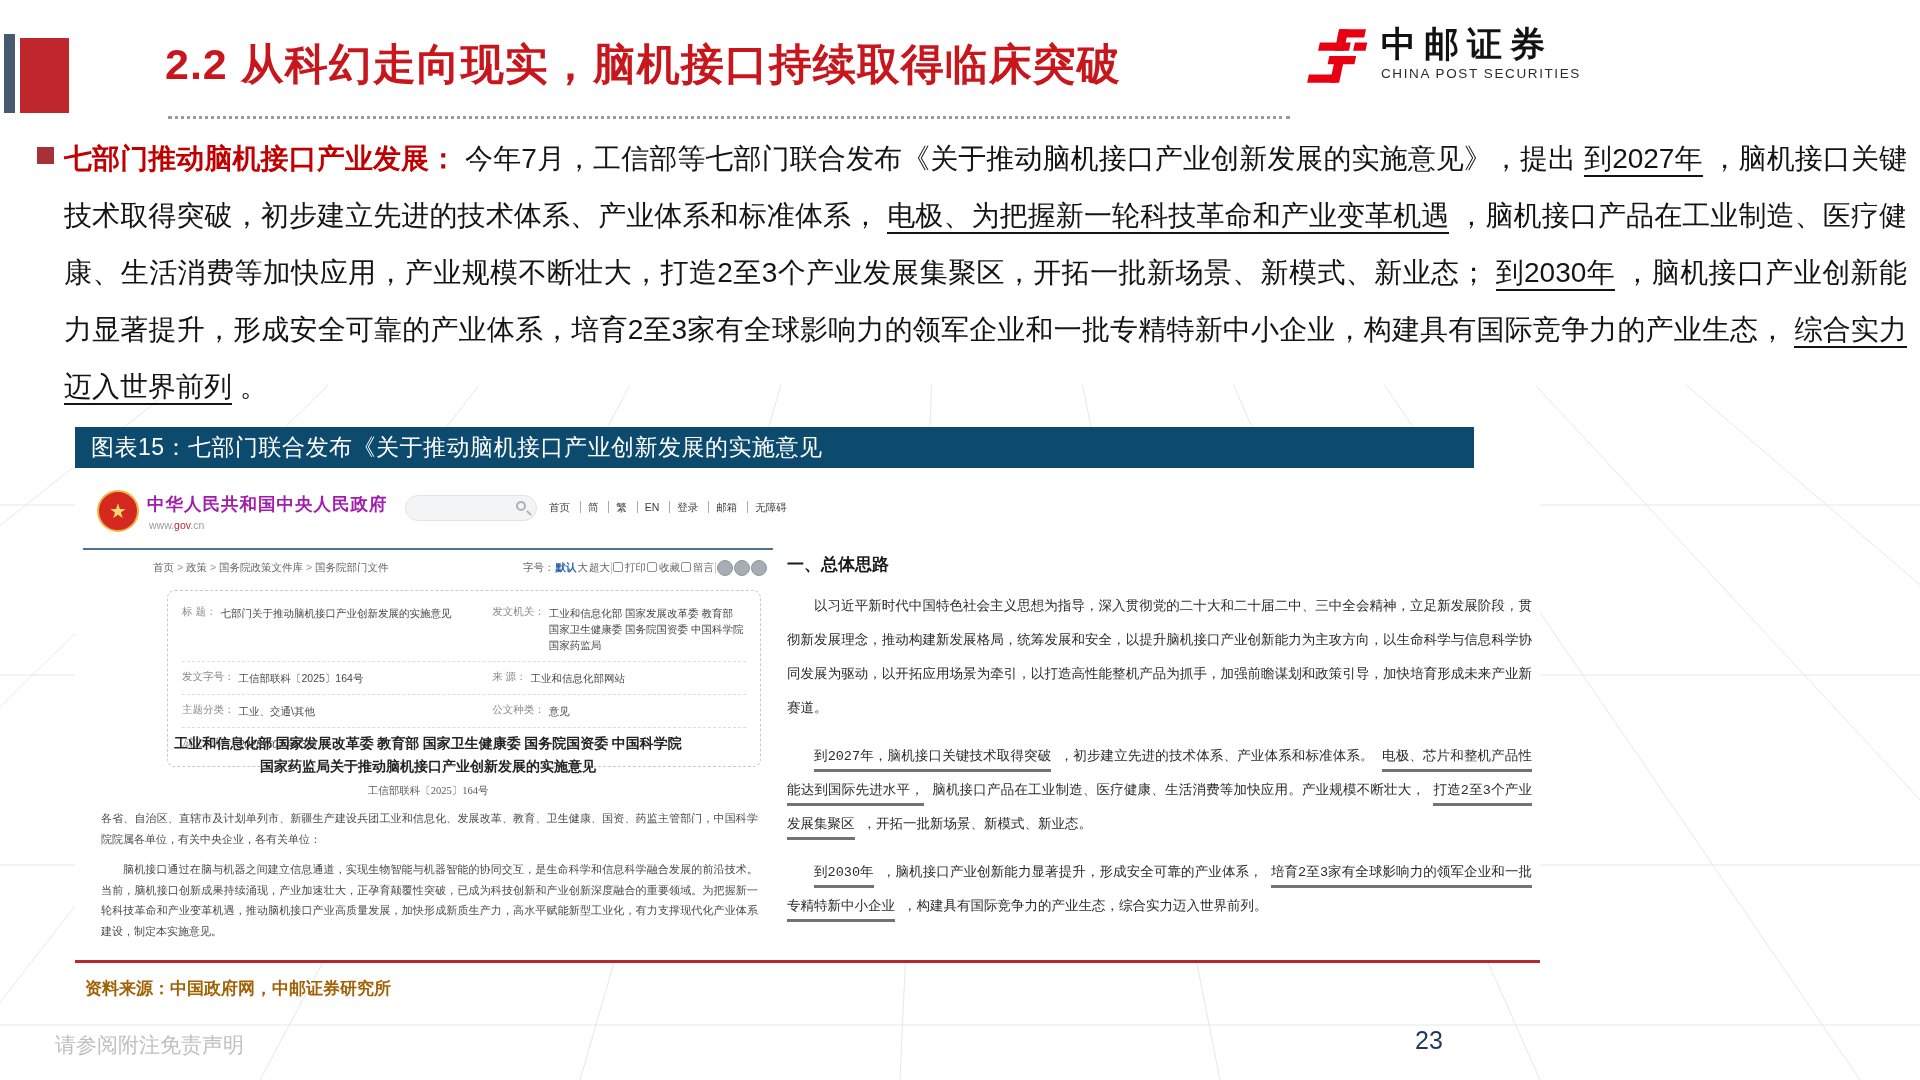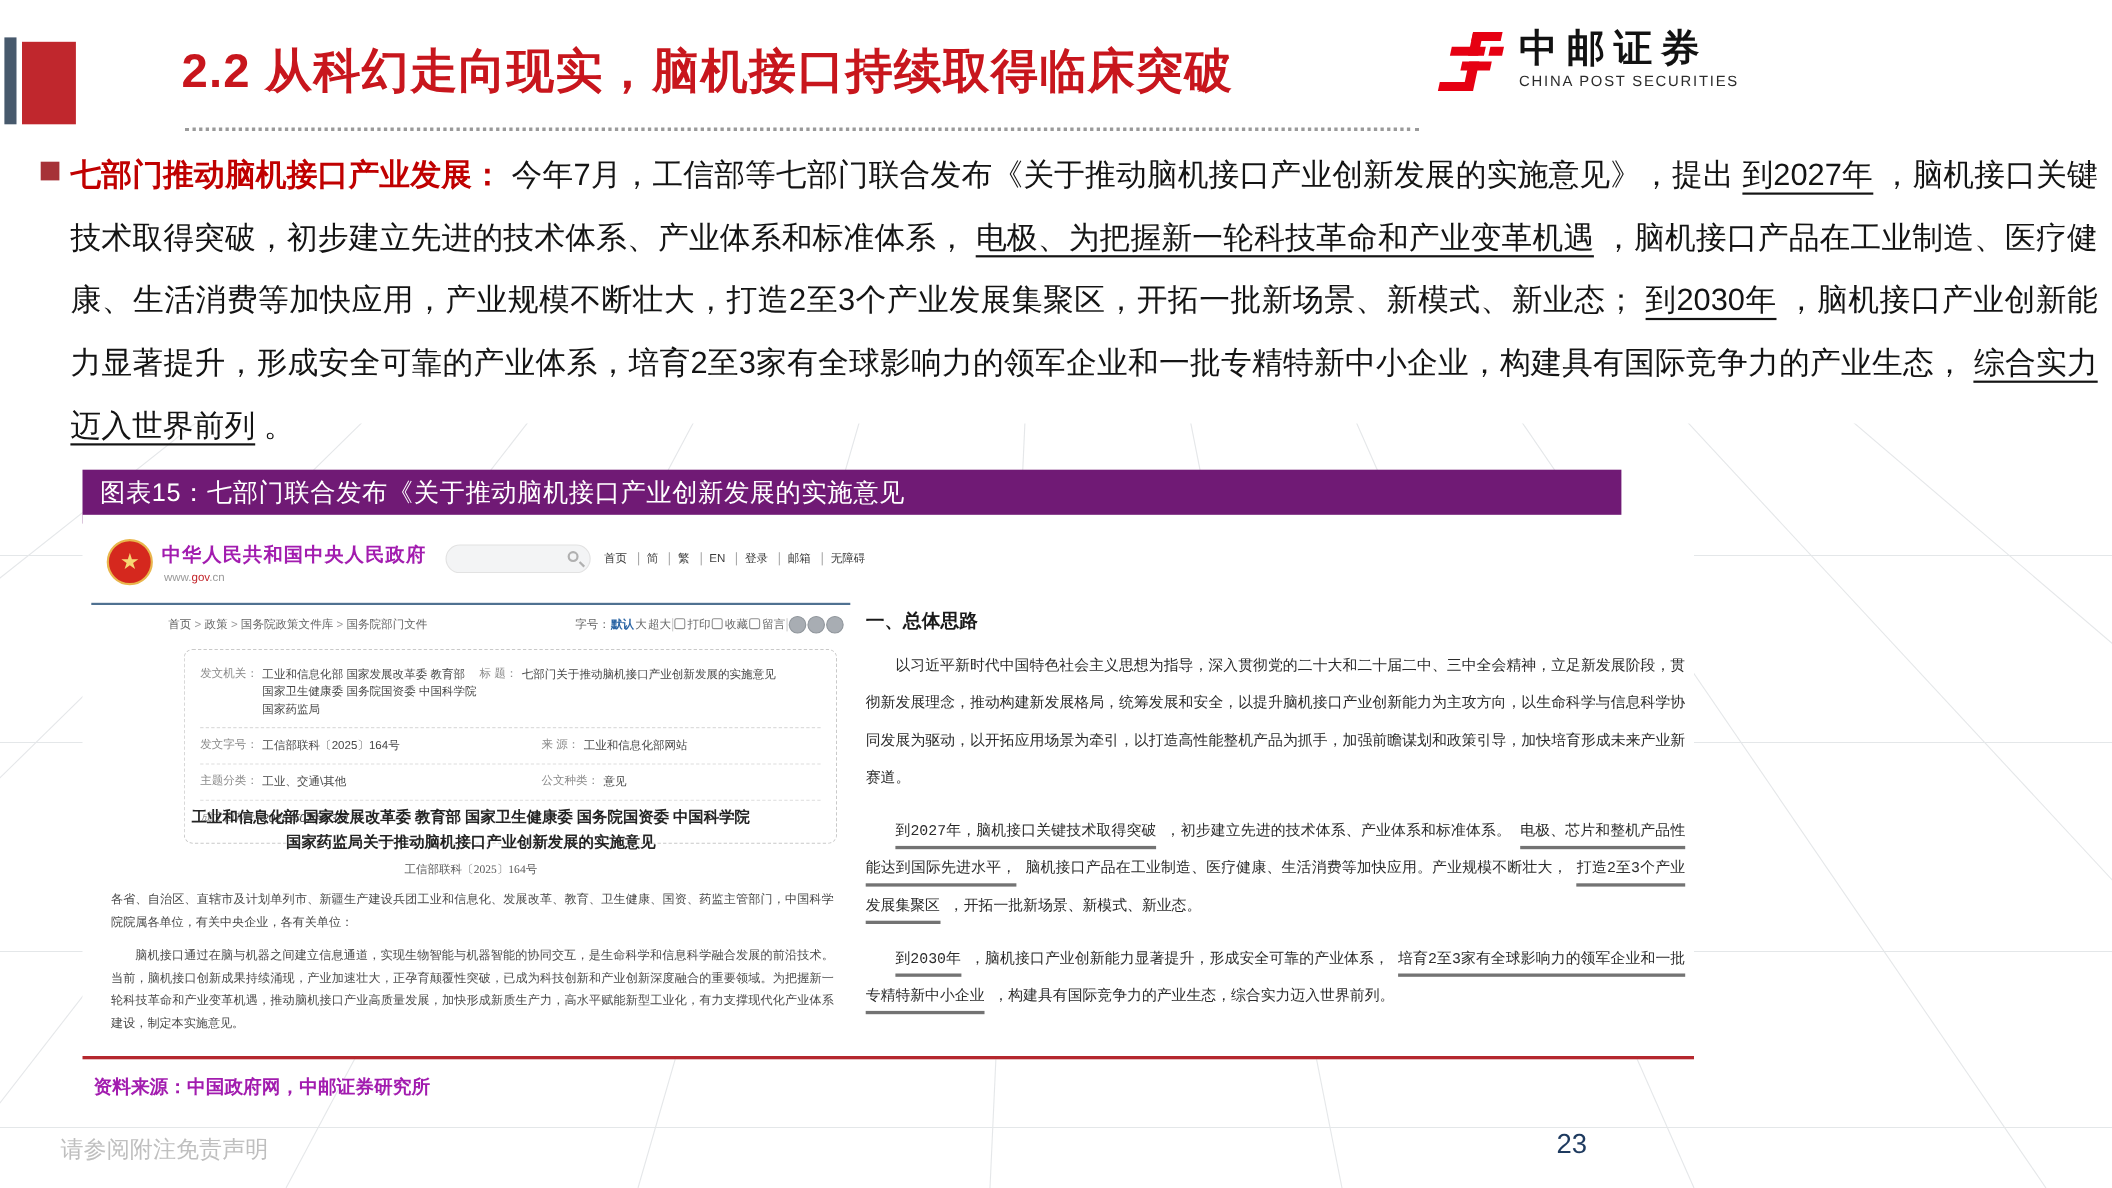--- a/index.html
+++ b/index.html
@@ -22,21 +22,21 @@
   .logo-cn { font-size:35px; font-weight:bold; color:#121212; letter-spacing:8px; line-height:40px; }
   .logo-en { font-size:13.5px; color:#2b2b2b; letter-spacing:1.6px; margin-top:2px; }
 
   
   .bullet-square { left:37px; top:147px; width:17px; height:17px; background:#a63238; }
   .para { left:64px; top:130px; width:1843px; font-size:28px; line-height:57px; color:#141414; text-align:justify; }
   .para .lead { color:#c00000; font-weight:bold; }
   .para .ul { border-bottom:2px solid #141414; padding-bottom:1px; }
 
   
-  .fig-banner { left:75px; top:427px; width:1399px; height:49px; background:#701a75; color:#ffffff;
+  .fig-banner { left:75px; top:427px; width:1399px; height:49px; background:#0c4a6e; color:#ffffff;
                 font-size:23px; line-height:41px; padding-left:16px; letter-spacing:0.5px; white-space:nowrap; overflow:hidden; }
   .fig-body { left:75px; top:468px; width:1465px; height:495px; background:#ffffff; border-bottom:3px solid #b5282e; z-index:1; }
 
   
   .gov-left { position:absolute; left:8px; top:0; width:690px; height:100%; }
   .emblem { position:absolute; left:14px; top:22px; width:42px; height:42px; border-radius:50%;
             background:#d5281e; border:2px solid #e9b64c; display:flex; align-items:center; justify-content:center; }
   .emblem .star { color:#f7d774; font-size:20px; line-height:1; }
   .site-name { position:absolute; left:64px; top:24px; font-size:17.5px; font-weight:bold; color:#a21caf; letter-spacing:1px; white-space:nowrap; }
   .site-url { position:absolute; left:66px; top:51px; font-size:10.5px; color:#9a9a9a; }
@@ -76,21 +76,21 @@
               line-height:20.5px; text-align:justify; }
   .doc-body p.indent { text-indent:2em; margin-top:10px; }
 
   
   .gov-right { position:absolute; left:712px; top:85px; width:745px; }
   .gr-heading { font-size:17px; font-weight:bold; color:#1a1a1a; margin-bottom:14px; }
   .gr-p { font-size:13.5px; line-height:34px; color:#2b2b2b; text-align:justify; text-indent:2em; margin-top:14px;font-family:Liberation Mono, monospace; }
   .redul { border-bottom:3px solid #737373; padding-bottom:5px; }
 
   
-  .source-note { left:85px; top:977px; font-size:17px; font-weight:bold; color:#a21caf; }
+  .source-note { left:85px; top:977px; font-size:17px; font-weight:bold; color:#a16207; }
   .disclaimer { left:55px; top:1031px; font-size:21px; color:#bfbfbf; }
   .page-num { left:1415px; top:1026px; font-size:25px; color:#1e3a5f; }
 </style>
 </head>
 <body>
 
 <div class="slide">
 
   <svg class="bg-grid" viewBox="0 0 1920 695" preserveAspectRatio="none">
     <g stroke="#dcdfe2" stroke-width="1" opacity="0.75">
@@ -193,27 +193,27 @@
           <span><i class="tb-ico"></i><span>留言</span></span>
           <span class="tb-sep"></span>
           <span class="share-dot"></span>
           <span class="share-dot"></span>
           <span class="share-dot"></span>
         </div>
       </div>
 
       <div class="gov-meta">
         <div class="meta-row">
+          <div class="meta-cell c1">
+            <span class="meta-label">标  题：</span>
+            <span class="meta-value">七部门关于推动脑机接口产业创新发展的实施意见</span>
+          </div>
           <div class="meta-cell c2">
             <span class="meta-label">发文机关：</span>
             <span class="meta-value">工业和信息化部 国家发展改革委 教育部 国家卫生健康委 国务院国资委 中国科学院 国家药监局</span>
-          </div>
-          <div class="meta-cell c1">
-            <span class="meta-label">标  题：</span>
-            <span class="meta-value">七部门关于推动脑机接口产业创新发展的实施意见</span>
           </div>
         </div>
         <div class="meta-row">
           <div class="meta-cell c1">
             <span class="meta-label">发文字号：</span>
             <span class="meta-value">工信部联科〔2025〕164号</span>
           </div>
           <div class="meta-cell c2">
             <span class="meta-label">来  源：</span>
             <span class="meta-value">工业和信息化部网站</span>

